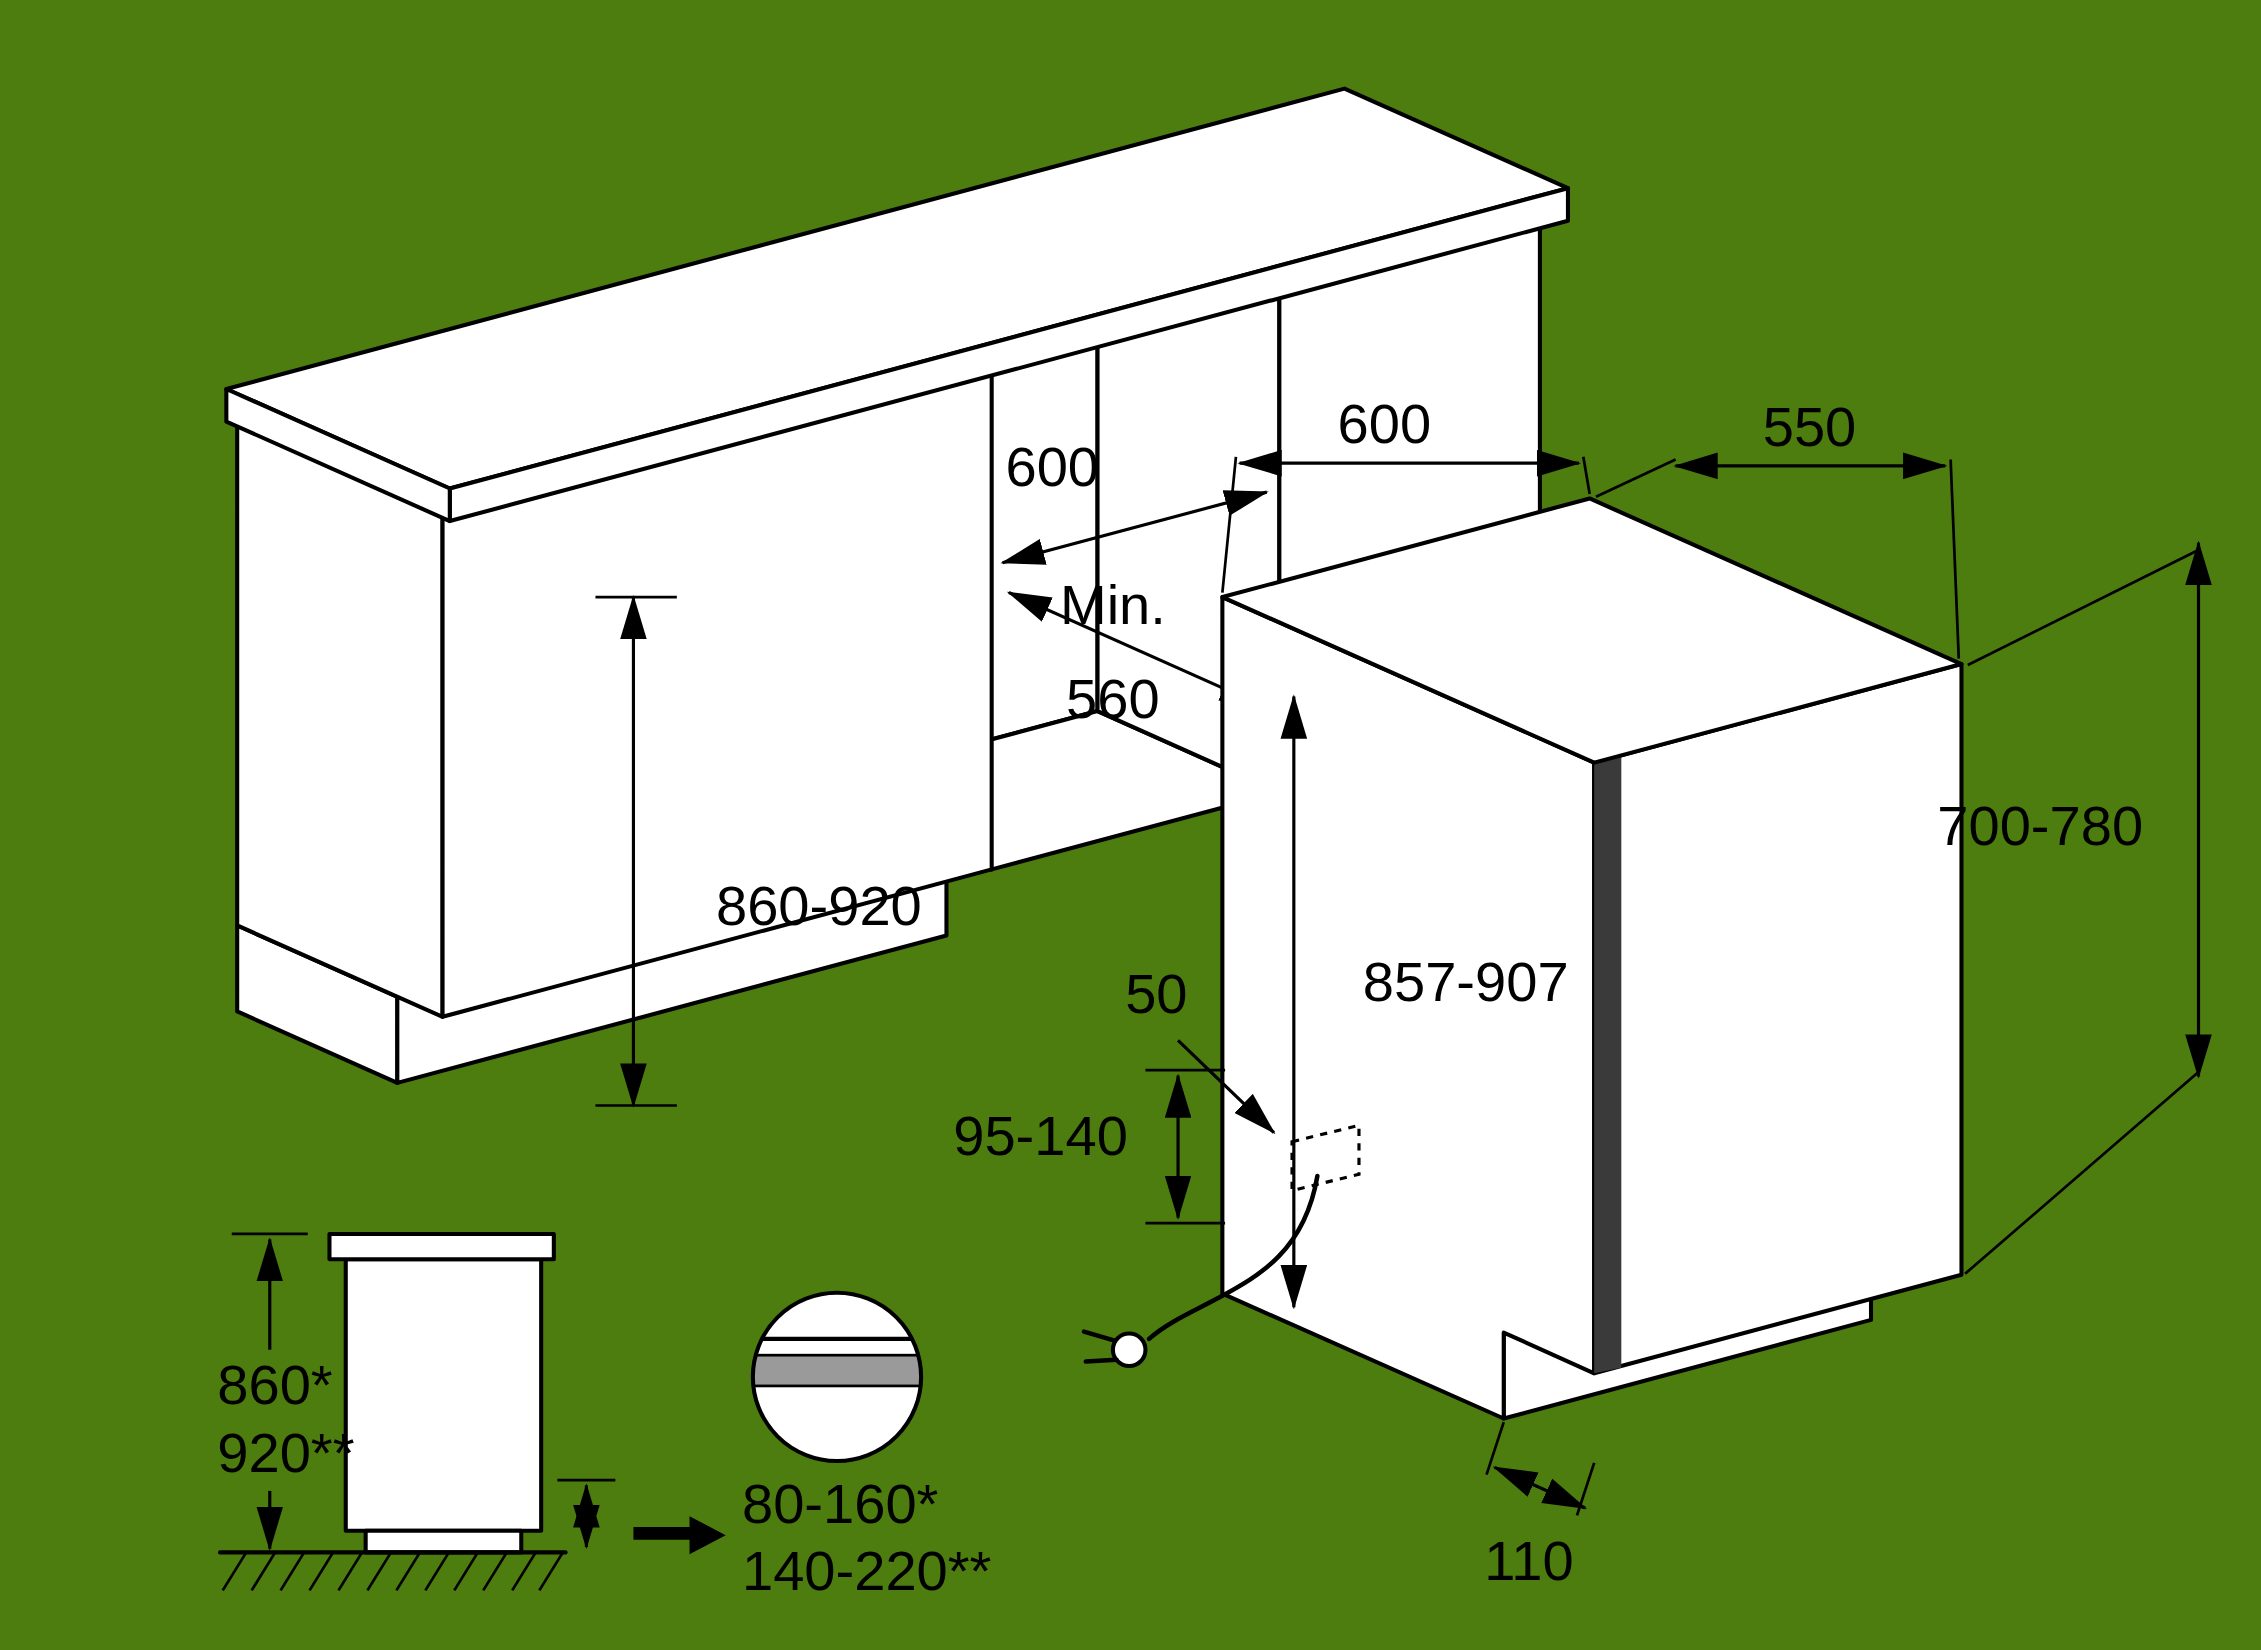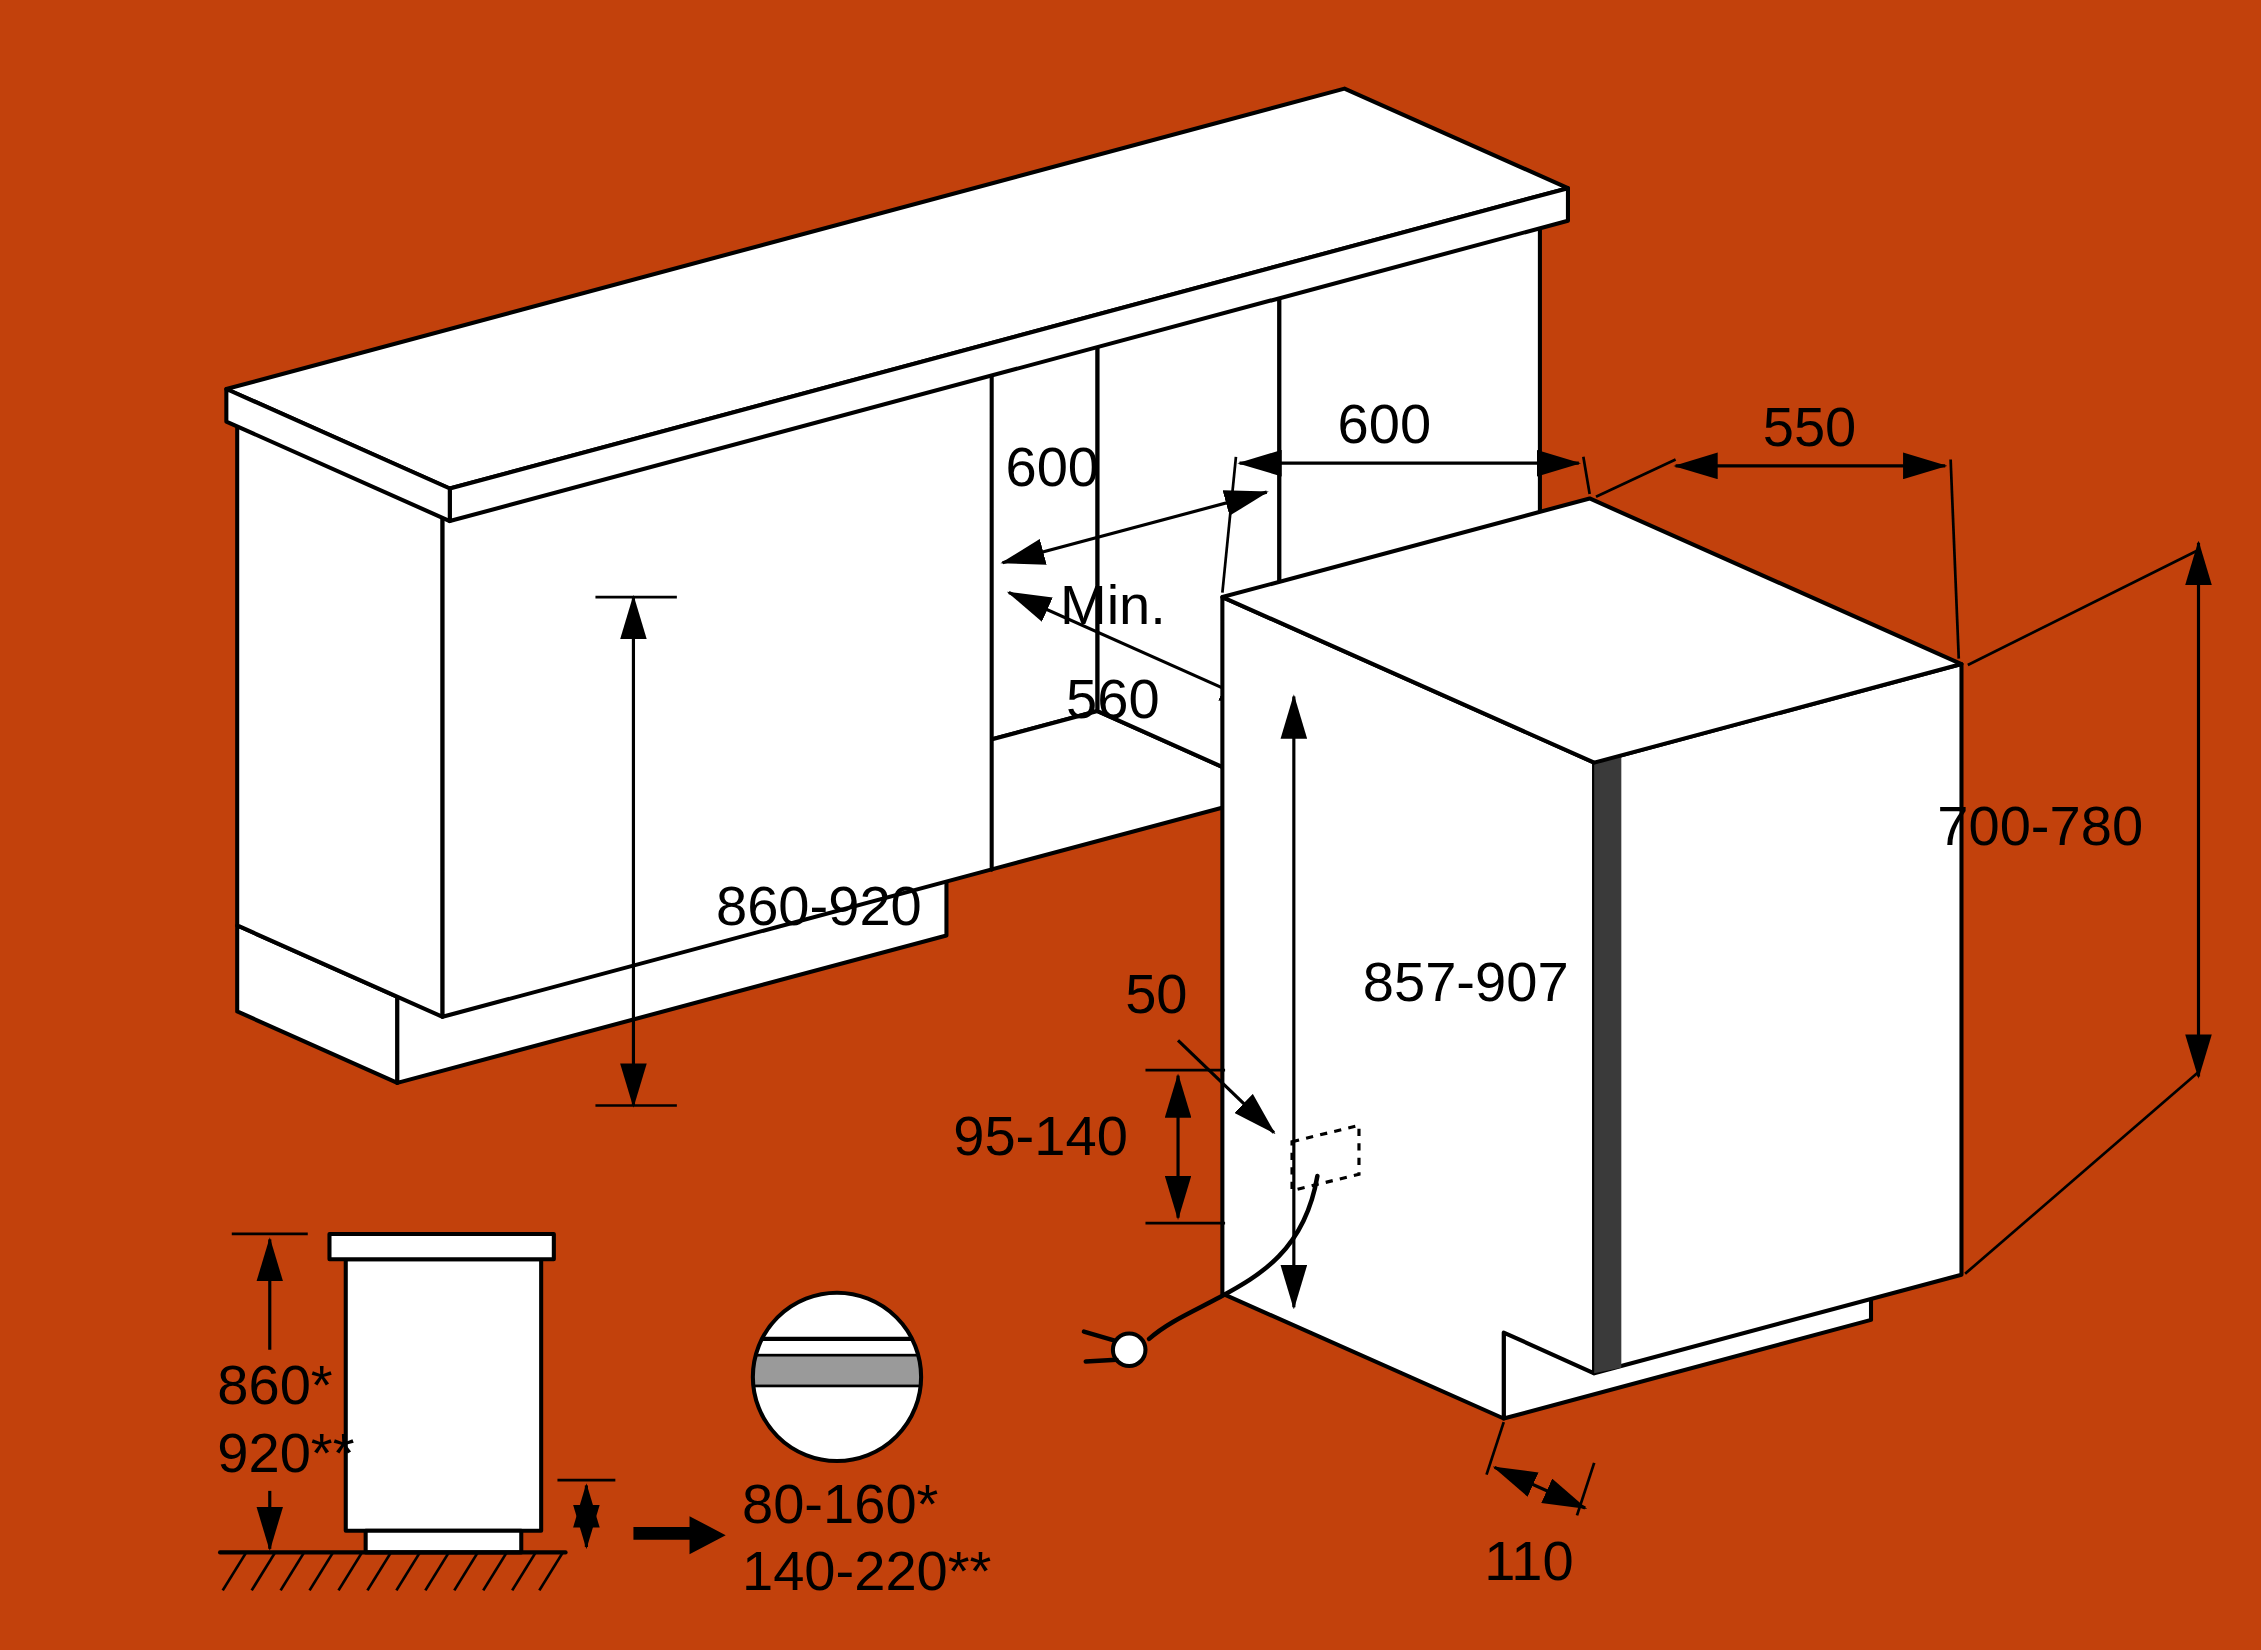--- a/index.html
+++ b/index.html
@@ -1,16 +1,16 @@
 <!DOCTYPE html>
 <html style="font-size:14.5px"><head>
 <meta charset="utf-8">
 <style>
   html,body{margin:0;padding:0;background:#fff;}
-  .stage{width:2262px;height:1651px;position:relative;background:#c2410c;}
+  .stage{width:2262px;height:1651px;position:relative;background:#4d7c0f;}
   svg{display:block;}
   .ol{fill:#fff;stroke:#000;stroke-width:4.5;stroke-linejoin:round;}
   .edge{fill:none;stroke:#000;stroke-width:4.5;stroke-linejoin:round;stroke-linecap:round;}
   .dim{fill:none;stroke:#000;stroke-width:3.5;}
   .tick{fill:none;stroke:#000;stroke-width:3;}
   .txt{font-family:"Liberation Sans", sans-serif;font-size:62px;fill:#000;}
   .txt-mid{text-anchor:middle;}
   .dotted{fill:none;stroke:#000;stroke-width:3.5;stroke-dasharray:8 8;}
   .cord{fill:none;stroke:#000;stroke-width:5;stroke-linecap:round;}
 </style>

